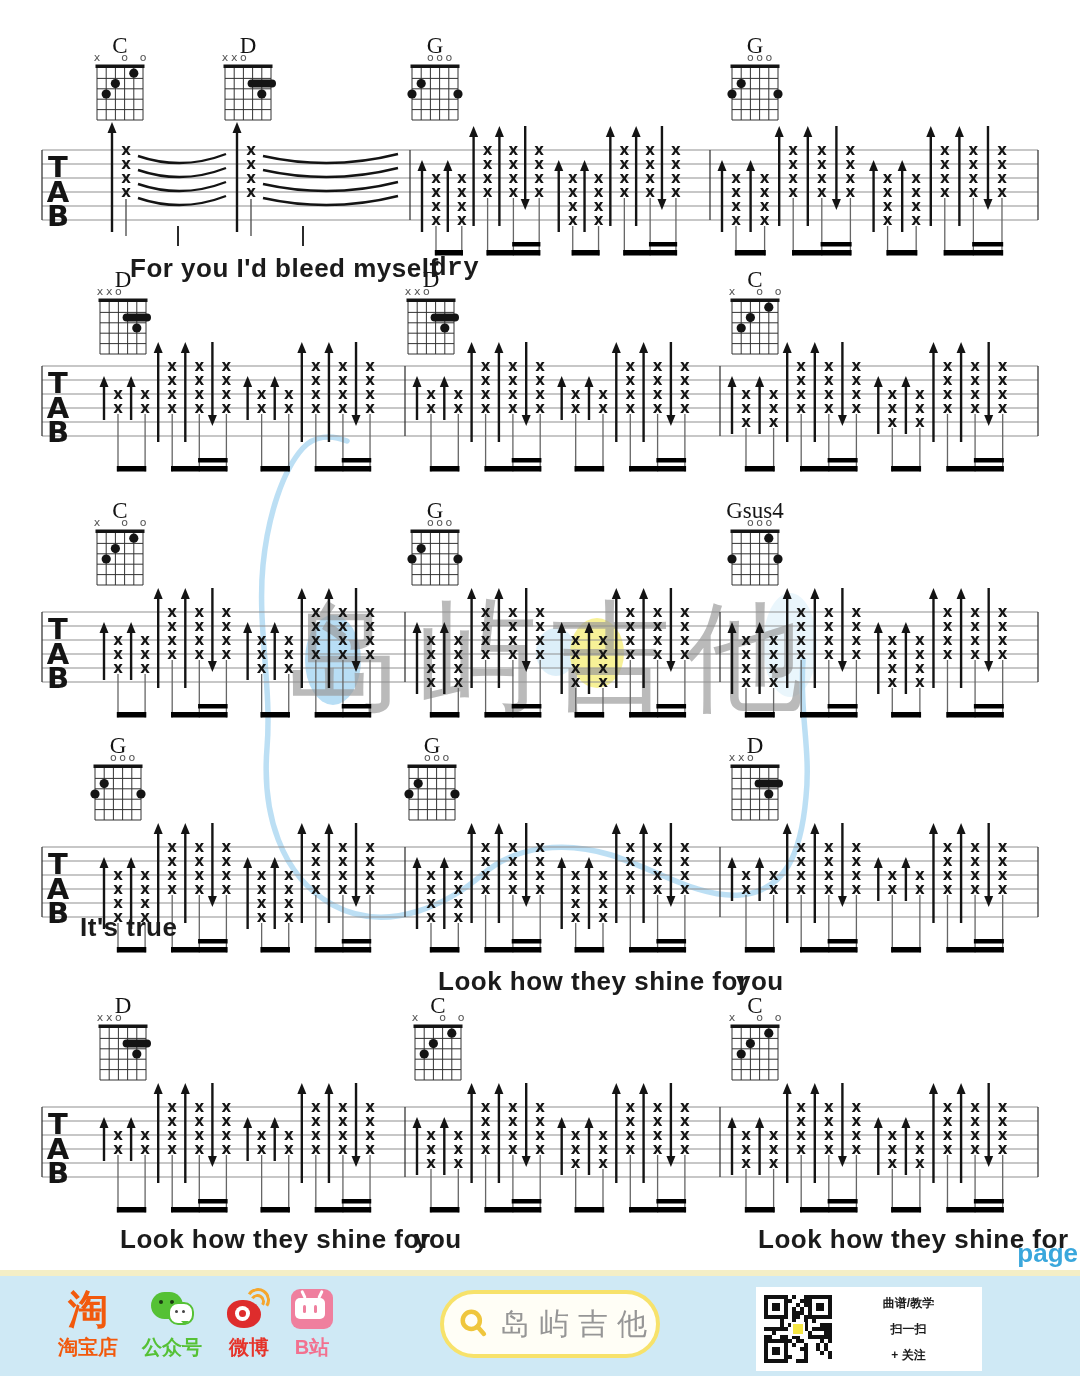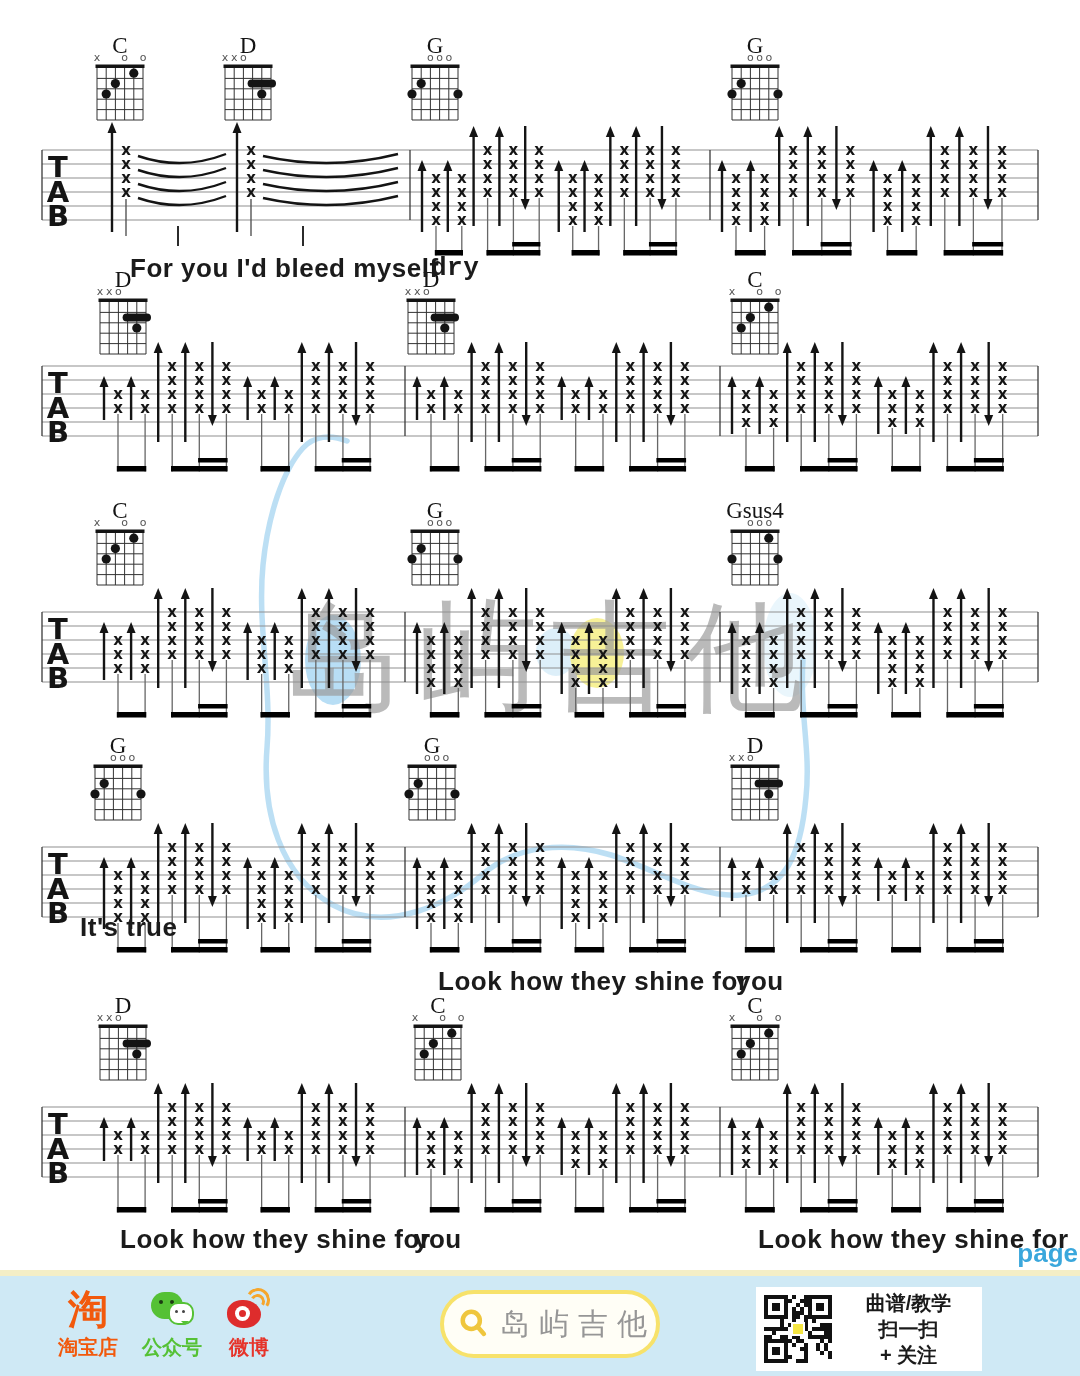--- a/index.html
+++ b/index.html
@@ -58,21 +58,21 @@
   .yk-play{position:absolute;left:19px;top:16px;width:0;height:0;border-left:12px solid #e8452b;border-top:7px solid transparent;border-bottom:7px solid transparent;}
   
   #search-pill{
     position:absolute;left:440px;top:14px;width:212px;height:60px;background:#fffef6;
     border:4px solid #f7e26b;border-radius:36px;display:flex;align-items:center;
   }
   #search-text{font-size:30px;color:#969696;letter-spacing:9px;margin-left:8px;white-space:nowrap;}
   
   #qr-wrap{position:absolute;left:756px;top:11px;width:226px;height:84px;background:#ffffff;display:flex;align-items:center;}
   #qr-svg{margin-left:5px;}
-  #qr-text{flex:1;text-align:center;font-size:20px;font-weight:600;color:#1a1a1a;line-height:26px;white-space:nowrap;}
+  #qr-text{flex:1;text-align:center;font-size:12px;font-weight:600;color:#1a1a1a;line-height:26px;white-space:nowrap;}
 </style>
 </head>
 <body>
 
 <svg id="score" width="1080" height="1376" viewBox="0 0 1080 1376">
   <g id="wm-layer">
     <ellipse cx="333" cy="660" rx="28" ry="45" fill="#7ec3ec" opacity="0.55"></ellipse>
     <ellipse cx="556" cy="652" rx="20" ry="24" fill="#cfe8f6" opacity="0.7"></ellipse>
     <ellipse cx="597" cy="653" rx="27" ry="35" fill="#f5ee7d" opacity="0.8"></ellipse>
     <ellipse cx="790" cy="645" rx="27" ry="52" fill="#d9eefa" opacity="0.55"></ellipse>
@@ -1714,20 +1714,32 @@
           <i class="e r"></i>
         </span>
       <span class="wc-small">
           <i></i>
           <i></i>
         </span>
     </div>
     <div class="lbl">公众号</div>
   </div>
 
+  <div class="f-item fi-bili">
+    <div class="icon-box">
+      <span class="bl-box"></span>
+      <span class="bl-ant a1"></span>
+        <span class="bl-ant a2"></span>
+      <span class="bl-tv">
+          <i></i>
+          <i></i>
+        </span>
+    </div>
+    <div class="lbl">B站</div>
+  </div>
 
 
   <div id="search-pill">
     <svg width="40" height="40" viewBox="0 0 40 40" style="margin-left:12px">
       <circle cx="17" cy="16" r="9.5" fill="none" stroke="#efc63d" stroke-width="5"></circle>
       <line x1="24" y1="23" x2="31" y2="31" stroke="#efc63d" stroke-width="5" stroke-linecap="round"></line>
     </svg>
     <span id="search-text">岛屿吉他</span>
   </div>
 

